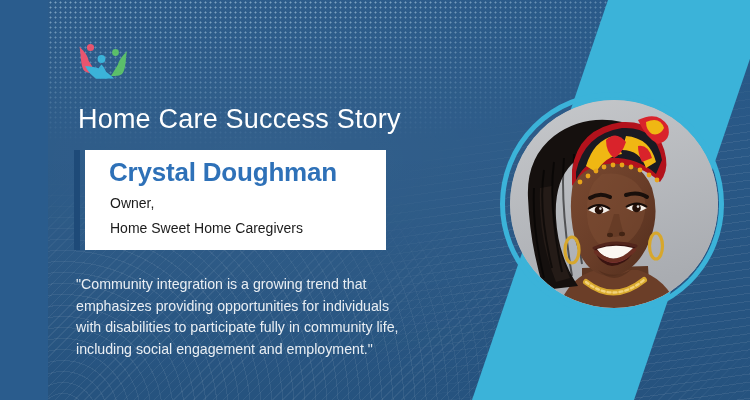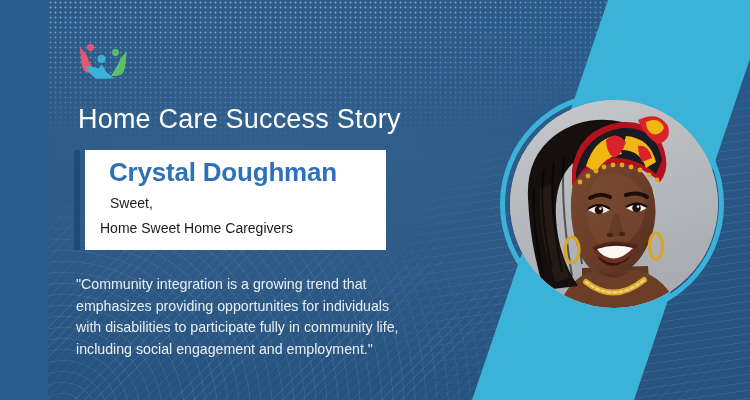--- a/index.html
+++ b/index.html
@@ -87,21 +87,21 @@
   .nc-name{
     position:absolute;left:24px;top:7px;
     font-size:26px;font-weight:700;color:#2e71b8;letter-spacing:-0.2px;
     white-space:nowrap;
   }
   .nc-role{
     position:absolute;left:25px;top:45px;
     font-size:14px;font-weight:400;color:#1b1b1b;white-space:nowrap;
   }
   .nc-company{
-    position:absolute;left:15px;top:70px;
+    position:absolute;left:25px;top:70px;
     font-size:14px;font-weight:400;color:#1b1b1b;white-space:nowrap;
   }
   .quote{
     position:absolute;left:28px;top:274px;width:335px;
     font-size:14.2px;line-height:21.5px;color:#e9eef3;font-weight:400;
   }
 
   
   .ring{
     position:absolute;left:452px;top:92px;width:224px;height:224px;
@@ -142,21 +142,21 @@
       <path d="M27.5 24.5 C30.5 27.5 32.5 31.5 33.5 38.5 L22 38.5 C22.5 32 24.5 27.5 27.5 24.5 Z" fill="#3bb3d9"></path>
     </svg>
   </div>
 
   <div class="headline">Home Care Success Story</div>
 
   <div class="namecard">
     <div class="accent"></div>
     <div class="sheet">
       <div class="nc-name">Crystal Doughman</div>
-      <div class="nc-role">Sweet,</div>
+      <div class="nc-role">Owner,</div>
       <div class="nc-company">Home Sweet Home Caregivers</div>
     </div>
   </div>
 
   <div class="quote">"Community integration is a growing trend that emphasizes providing opportunities for individuals with disabilities to participate fully in community life, including social engagement and employment."</div>
 
   <div class="ring"></div>
   <div class="portrait">
     <svg viewBox="0 0 208 208" aria-hidden="true">
       <defs>

